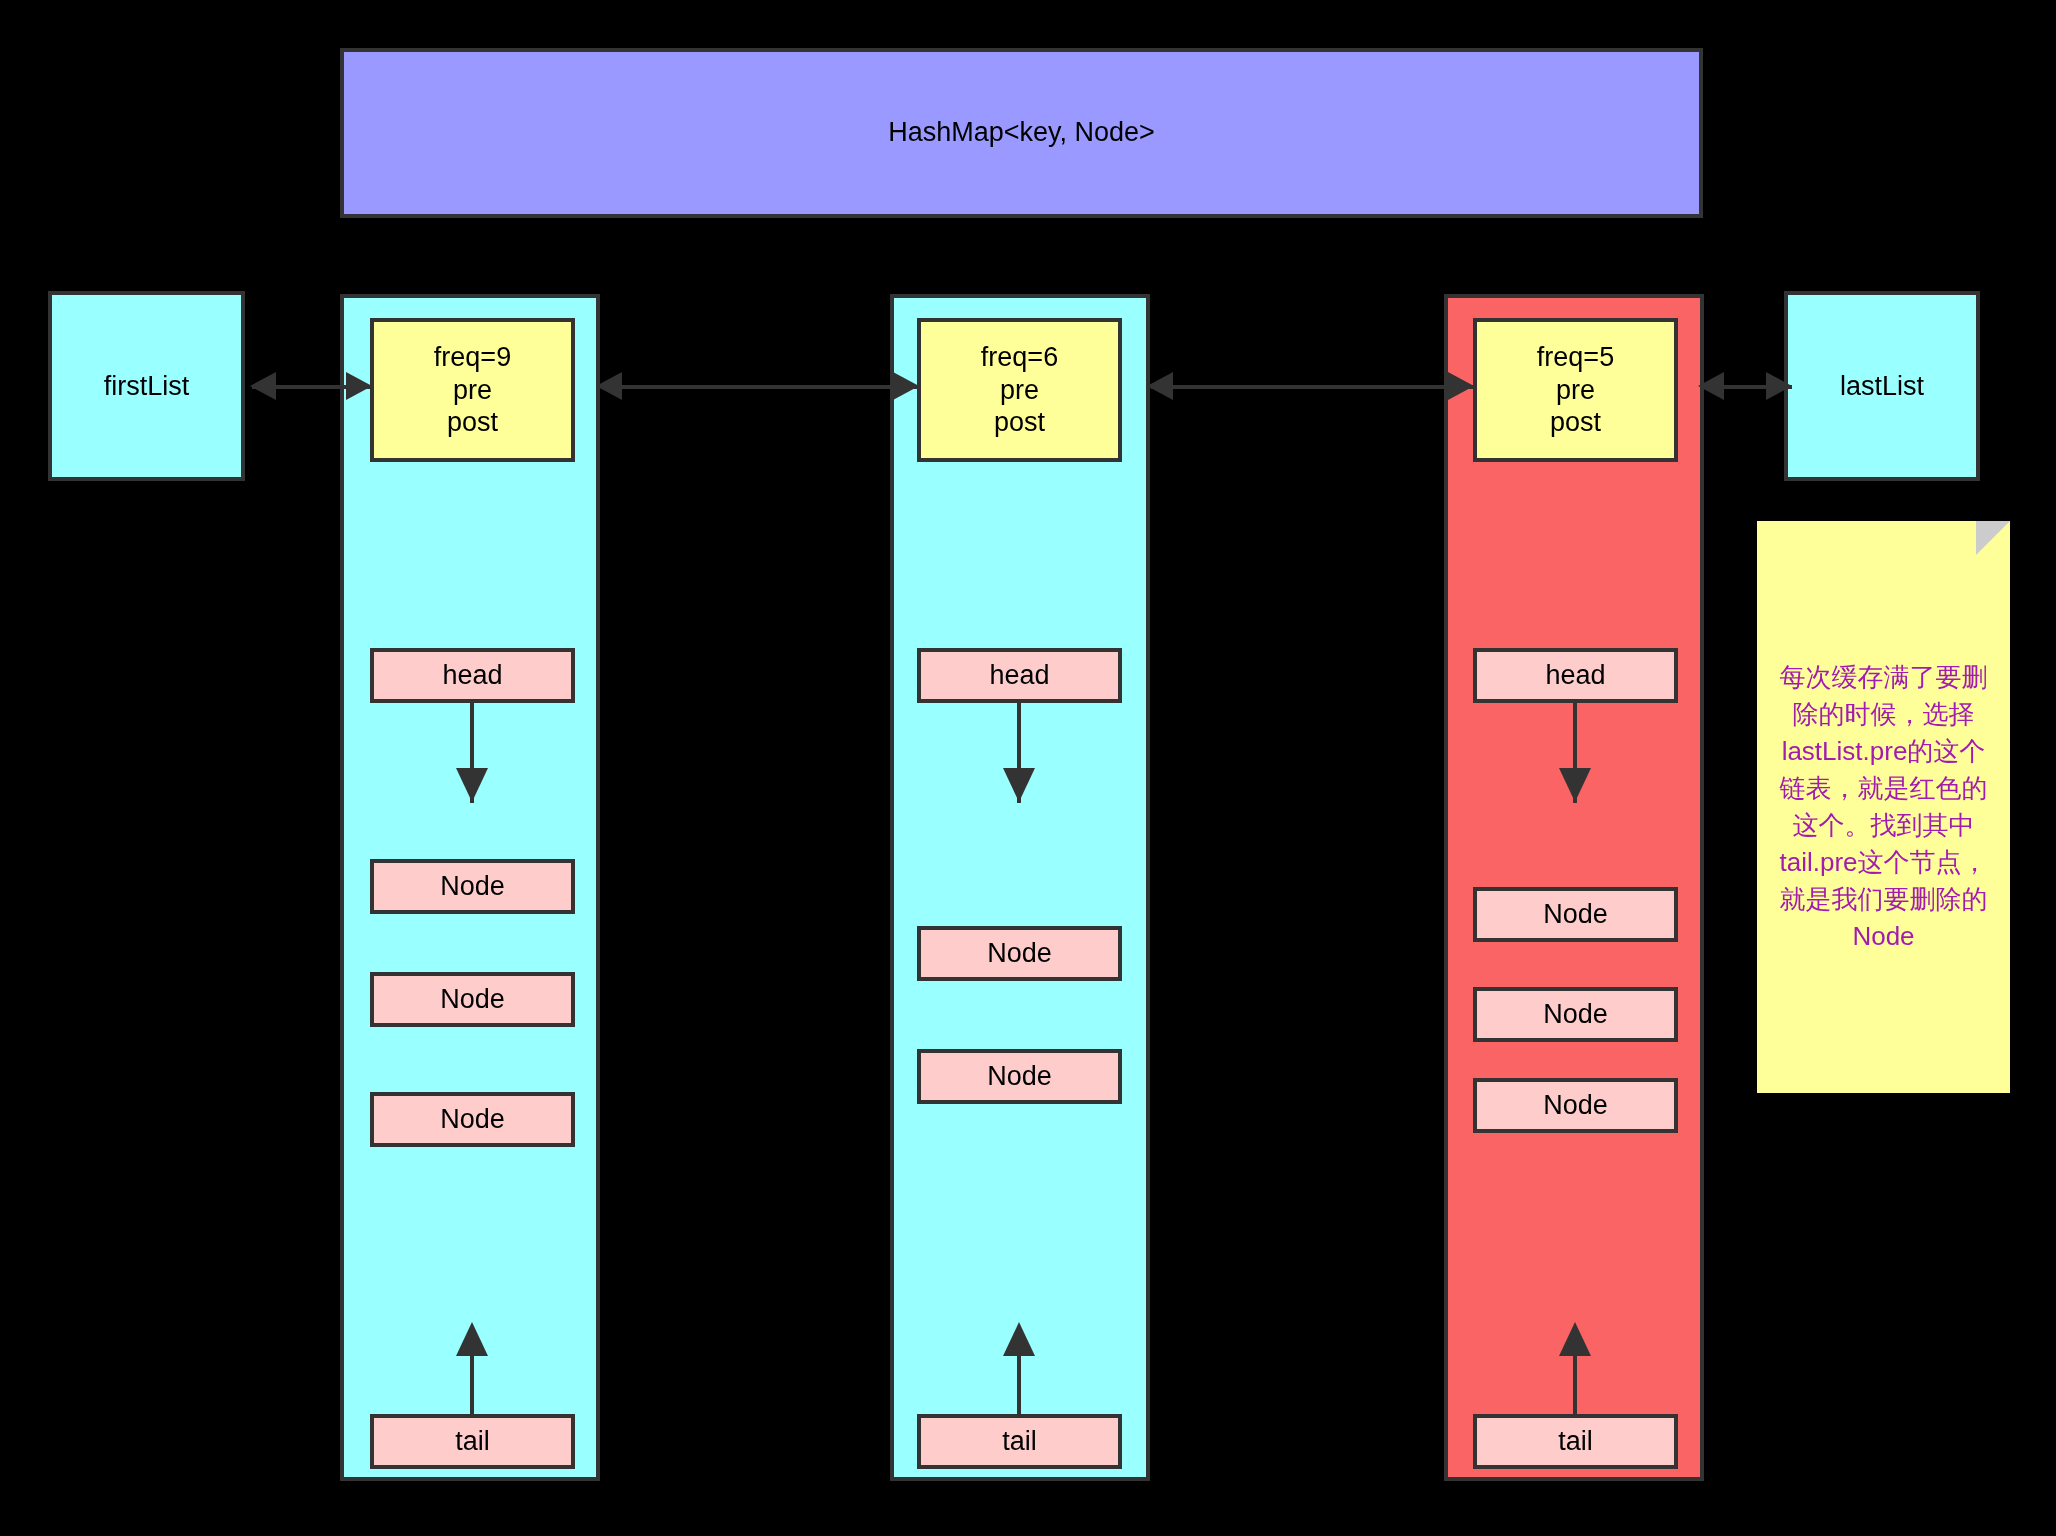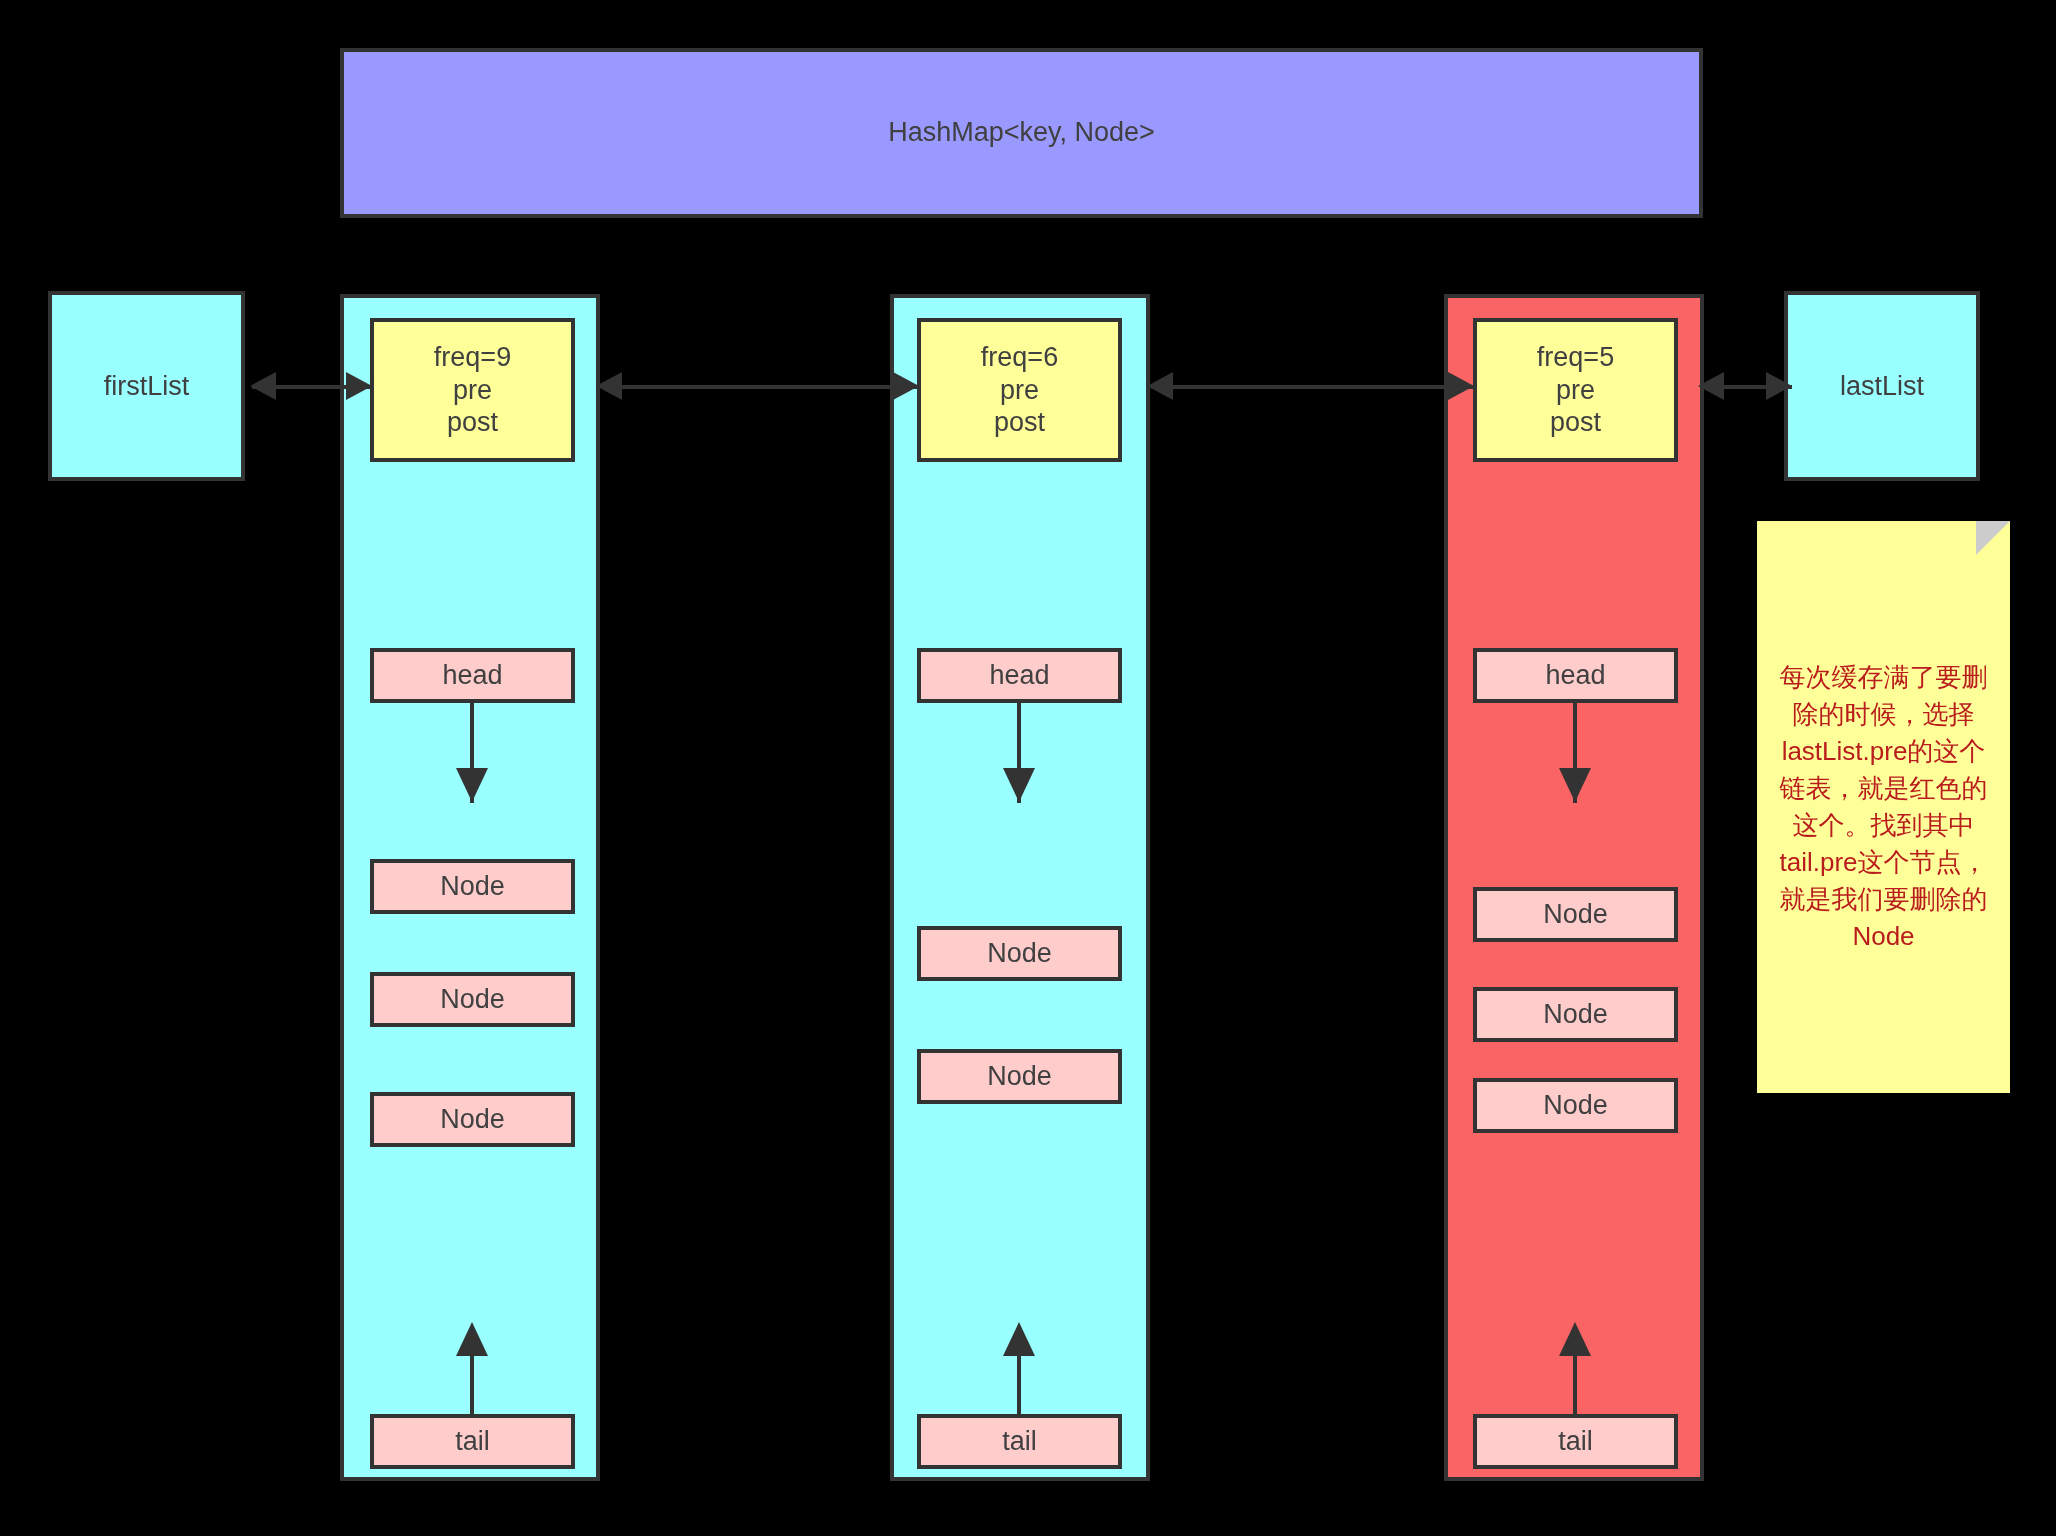--- a/index.html
+++ b/index.html
@@ -15,21 +15,21 @@
     font-family: "Liberation Sans", "DejaVu Sans", sans-serif;
     overflow: hidden;
   }
   .box {
     position: absolute;
     box-sizing: border-box;
     display: flex;
     align-items: center;
     justify-content: center;
     text-align: center;
-    color: #404040;
+    color: #000000;
     border: 4px solid #333333;
   }
 
   
   .hashmap {
     background: #9999FF;
     font-size: 27px;
     line-height: 1.3;
   }
 
@@ -100,21 +100,21 @@
     border-left: 16px solid transparent;
     border-right: 16px solid transparent;
     border-bottom: 34px solid #333333;
   }
 
   
   .note {
     position: absolute;
     box-sizing: border-box;
     background: #FFFF99;
-    color: #b91c1c;
+    color: #a21caf;
     font-size: 26px;
     line-height: 1.42;
     text-align: center;
     display: flex;
     align-items: center;
     justify-content: center;
     padding: 0 18px;
   }
   .note-fold {
     position: absolute;

